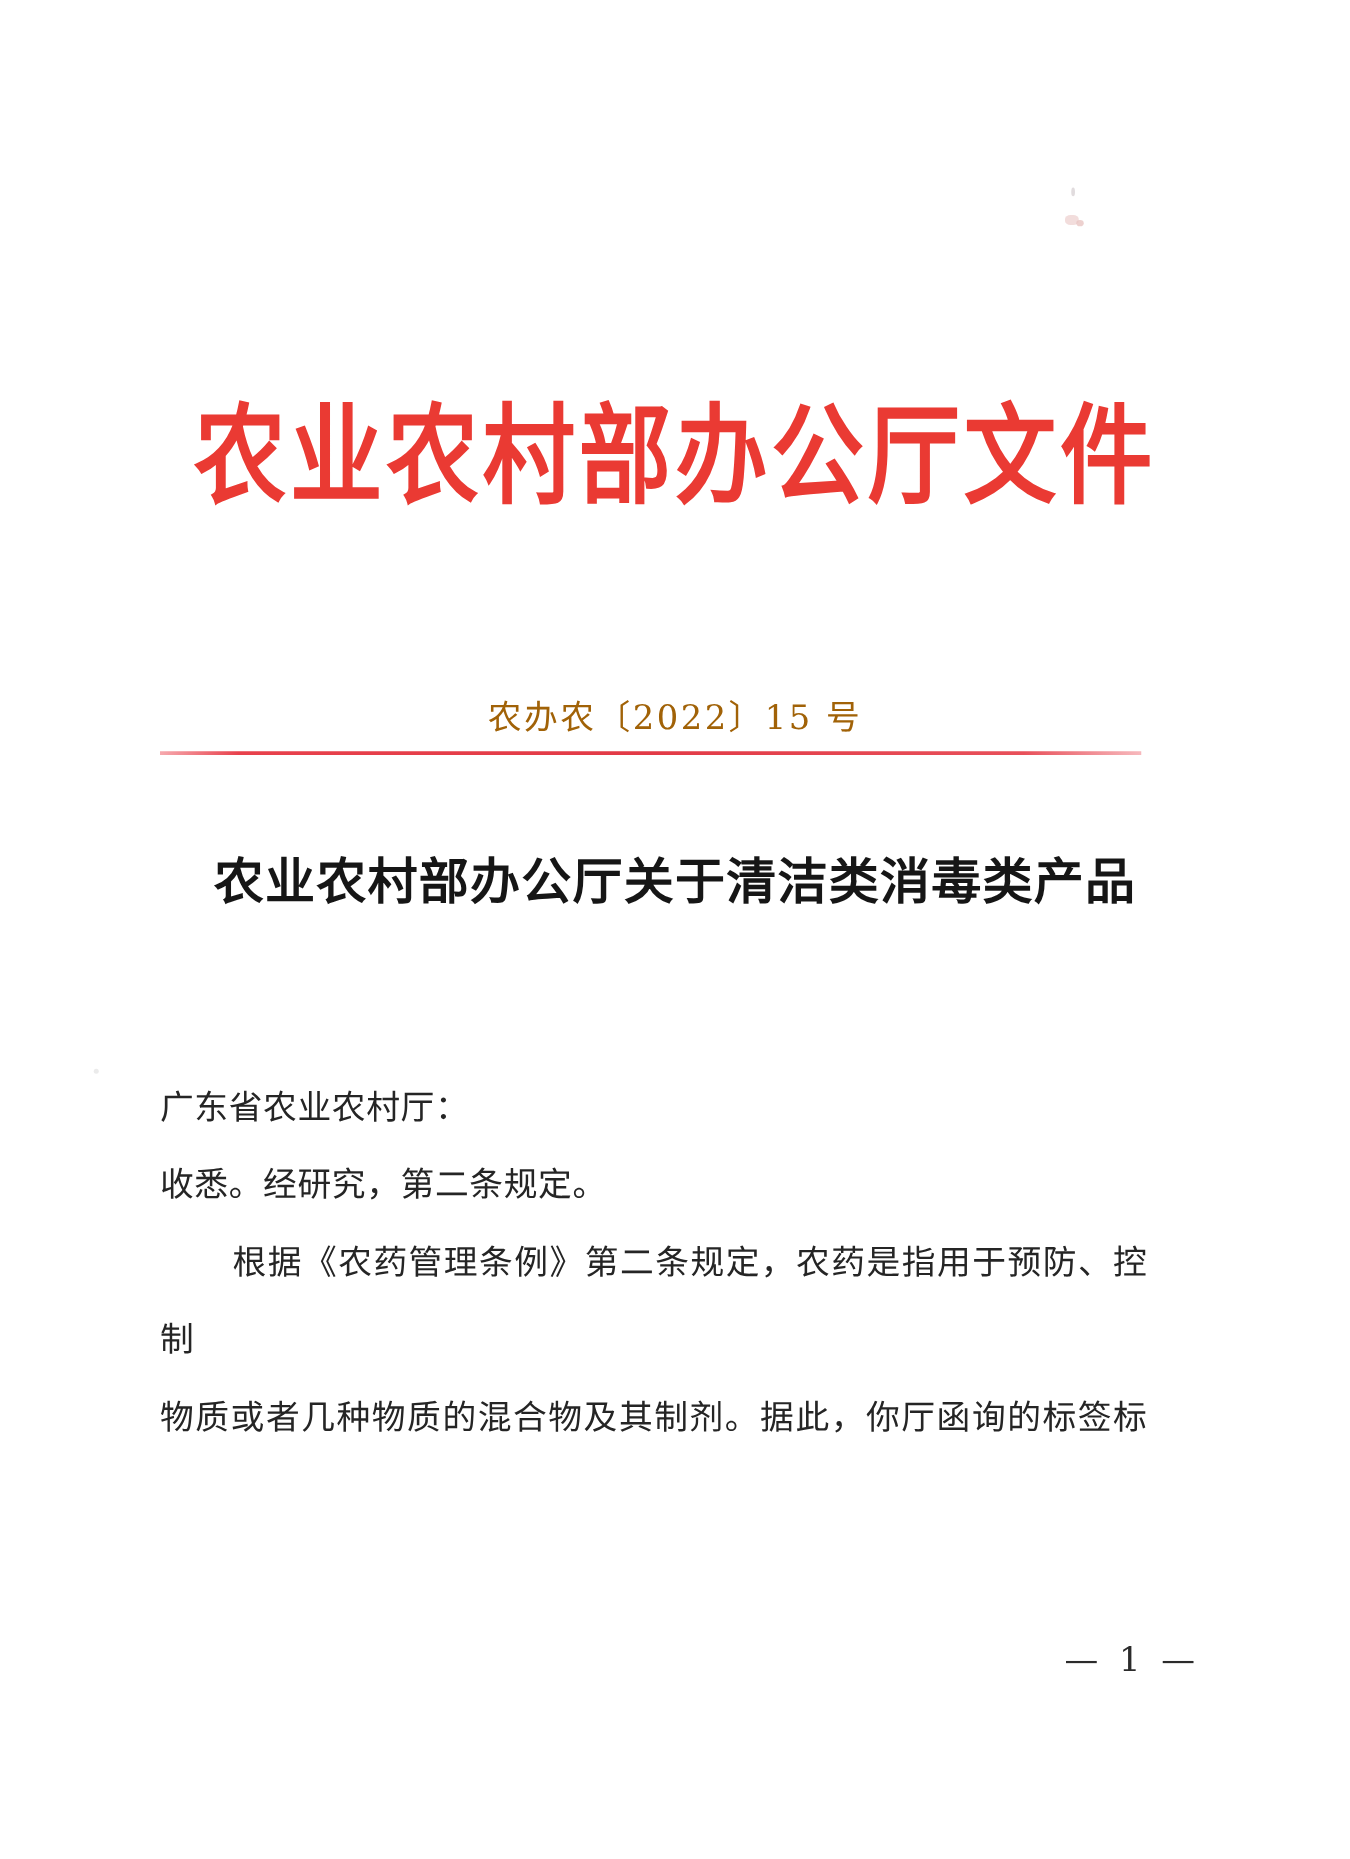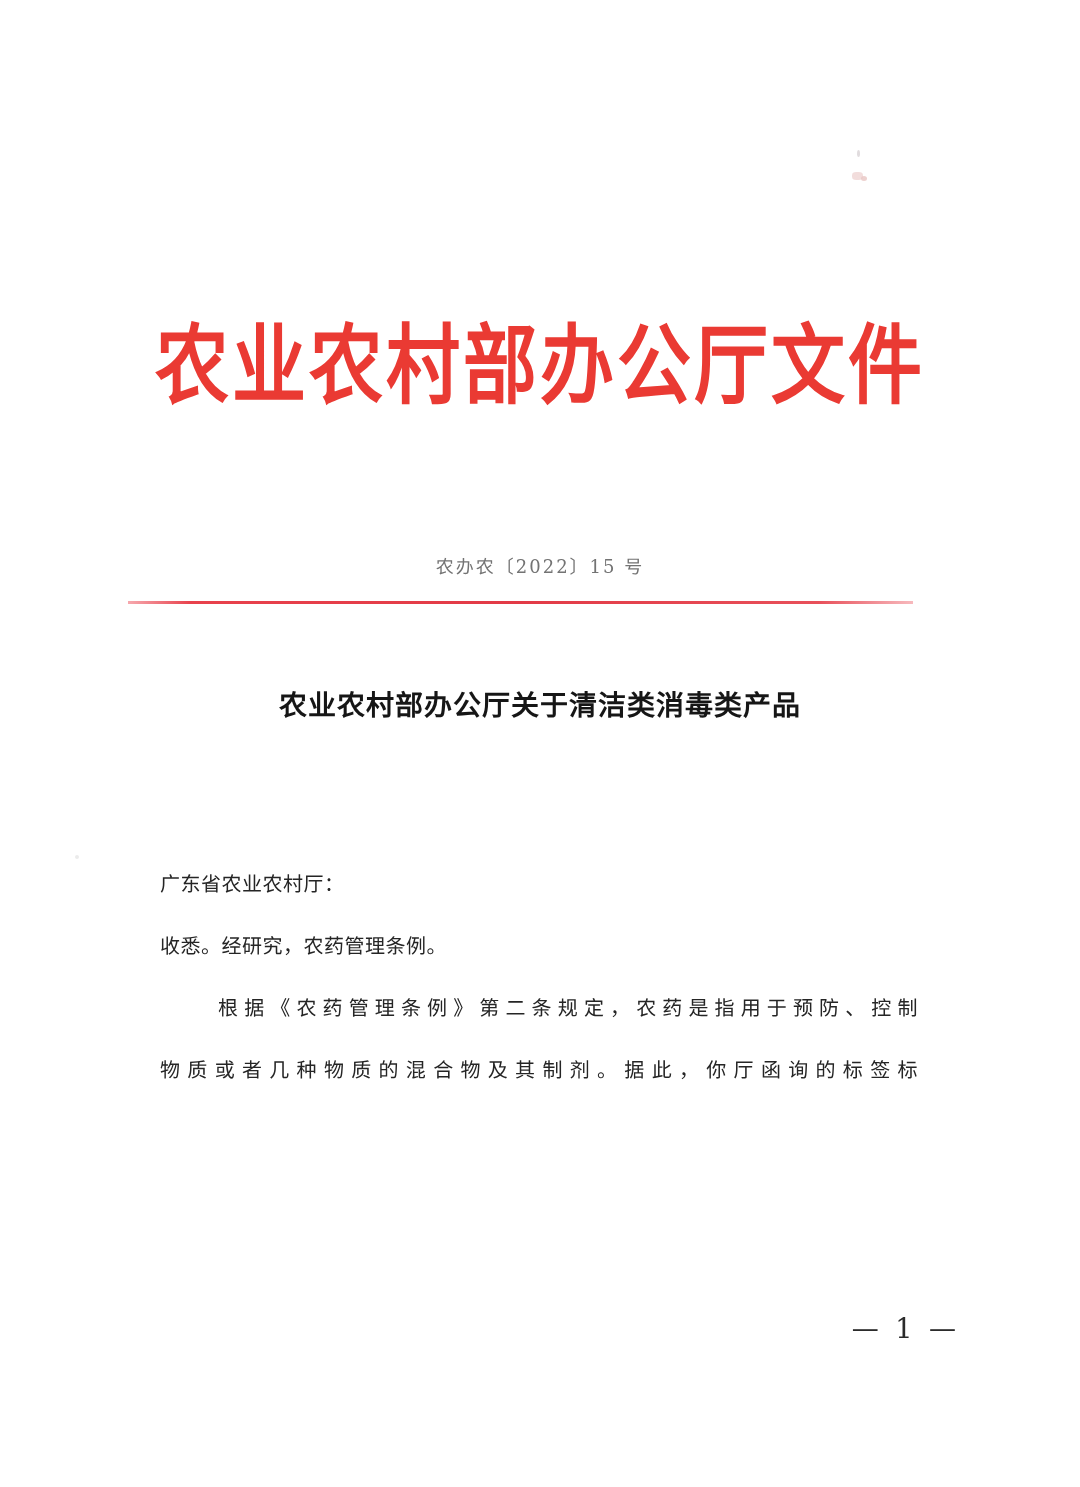--- a/index.html
+++ b/index.html
@@ -53,23 +53,23 @@
   }
 
   
   .doc-number {
     position: absolute;
     left: 0;
     top: 552px;
     width: 1080px;
     text-align: center;
     font-family: "DejaVu Serif", "Liberation Serif", serif;
-    font-size: 18px;
+    font-size: 27px;
     letter-spacing: 2px;
-    color: #737373;
+    color: #a16207;
   }
 
   
   .red-rule {
     position: absolute;
     left: 128px;
     top: 601px;
     width: 785px;
     height: 3px;
     background: linear-gradient(to right,
@@ -78,42 +78,41 @@
 
   
   .doc-title {
     position: absolute;
     left: 0;
     top: 678px;
     width: 1080px;
     text-align: center;
     font-family: "DejaVu Serif", "Liberation Serif", serif;
     font-weight: 700;
-    font-size: 28px;
+    font-size: 40px;
     line-height: 56px;
     letter-spacing: 1px;
     color: #161616;
   }
   .doc-title .tline { display: block; }
 
   
   .body-block {
     position: absolute;
     left: 128px;
     top: 855px;
     width: 790px;
   }
   .body-line {
-    font-family: Liberation Mono, monospace;
-    font-size: 20px;
+    font-family: Liberation Sans, sans-serif;
+    font-size: 27px;
     line-height: 62px;
     letter-spacing: 0.5px;
     color: #252525;
     white-space: nowrap;
-    margin-left: 32px;
   }
   .body-line.indent { text-indent: 58px; }
   .body-line.justify {
     white-space: normal;
     text-align: justify;
     text-align-last: justify;
   }
 
   
   .page-number {
@@ -148,21 +147,21 @@
 
   <div class="red-rule"></div>
 
   <div class="doc-title">
     <span class="tline">农业农村部办公厅关于清洁类消毒类产品</span>
   </div>
 
   <div class="body-block">
     <div class="body-line">广东省农业农村厅：</div>
 
-    <div class="body-line">收悉。经研究，农药管理条例。</div>
+    <div class="body-line">收悉。经研究，第二条规定。</div>
     <div class="body-line indent justify">根据《农药管理条例》第二条规定，农药是指用于预防、控制</div>
     <div class="body-line justify">物质或者几种物质的混合物及其制剂。据此，你厅函询的标签标</div>
 
   </div>
 
   <div class="page-number">— 1 —</div>
 
 </div>
 
 </body></html>

